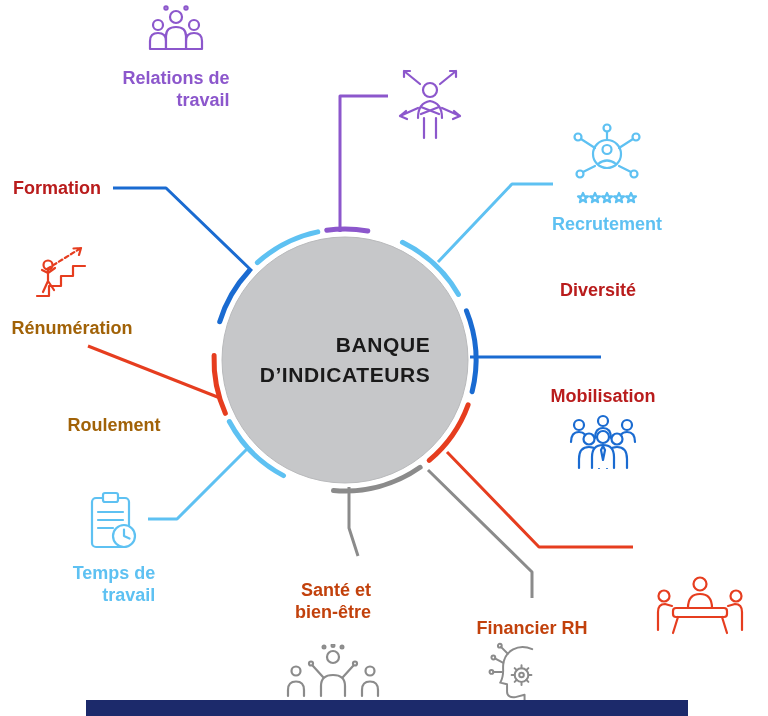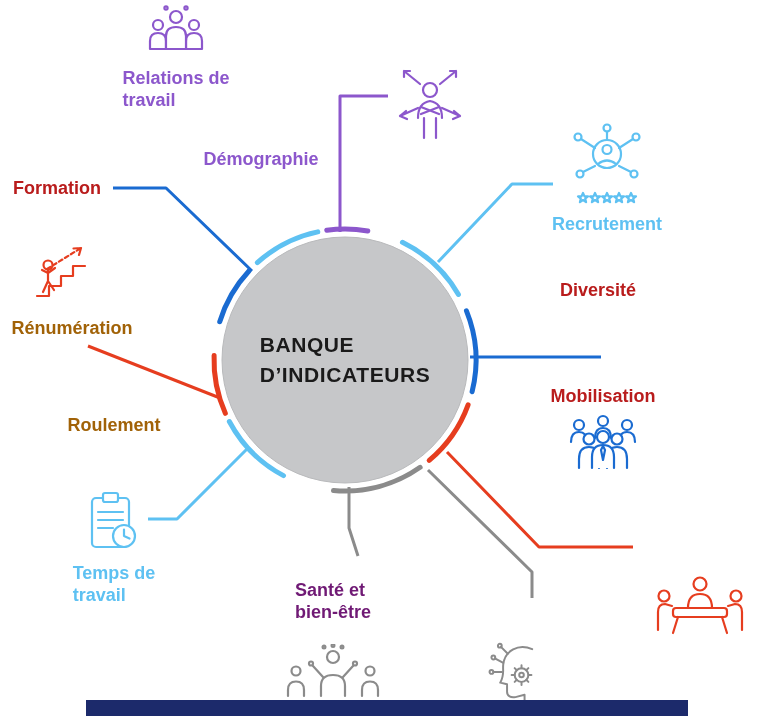--- a/index.html
+++ b/index.html
@@ -1,30 +1,30 @@
 <!DOCTYPE html>
 <html><head>
 <meta charset="utf-8">
 <style>
   *{margin:0;padding:0;box-sizing:border-box}
   html,body{background:#fff}
   body{font-family:"Liberation Sans",sans-serif}
   .canvas{position:relative;width:768px;height:716px;background:#fff;overflow:hidden}
   .layer{position:absolute;left:0;top:0}
   .label{position:absolute;transform:translateX(-50%);font-weight:700;font-size:18px;
-         line-height:1.22;text-align:left;white-space:pre-line}
+         line-height:1.22;text-align:right;white-space:pre-line}
   .purple{color:#8c57cc}
   .blue{color:#b91c1c}
   .lblue{color:#5ec1f2}
   .red{color:#a16207}
-  .gray{color:#701a75}
+  .gray{color:#c2410c}
   .icon{position:absolute;transform:translateX(-50%)}
   .icon svg{display:block}
   .center-text{position:absolute;left:345px;top:360px;transform:translate(-50%,-50%);
-         text-align:left;font-weight:700;font-size:21px;letter-spacing:.6px;
+         text-align:right;font-weight:700;font-size:21px;letter-spacing:.6px;
          color:#1a1a1a;line-height:1.45;white-space:nowrap}
   .footer{position:absolute;left:86px;top:700px;width:602px;height:16px;background:#1c2a6b}
 </style>
 </head>
 <body>
 
 <div class="canvas">
 
   <svg class="layer" width="768" height="716" viewBox="0 0 768 716">
 
@@ -55,24 +55,24 @@
     </g>
   </svg>
 
   <div class="center-text">
     <div>BANQUE</div>
     <div>D’INDICATEURS</div>
   </div>
 
   <div class="label purple" style="left:176px;top:68px">Relations de
 travail</div>
-  <div class="label purple" style="left:261px;top:149px">Démographie</div>
   <div class="label lblue" style="left:607px;top:214px">Recrutement</div>
   <div class="label blue" style="left:598px;top:280px">Diversité</div>
   <div class="label blue" style="left:603px;top:386px">Mobilisation</div>
+  <div class="label gray" style="left:532px;top:618px">Financier RH</div>
   <div class="label gray" style="left:333px;top:580px">Santé et
 bien-être</div>
   <div class="label lblue" style="left:114px;top:563px">Temps de
 travail</div>
   <div class="label red" style="left:114px;top:415px">Roulement</div>
   <div class="label red" style="left:72px;top:318px">Rénumération</div>
   <div class="label blue" style="left:57px;top:178px">Formation</div>
 
   <div class="icon" style="left:176px;top:4px">
     <svg width="64" height="54" viewBox="0 0 64 54" fill="none" stroke="#8c57cc" stroke-width="2.2" stroke-linecap="round" stroke-linejoin="round">

